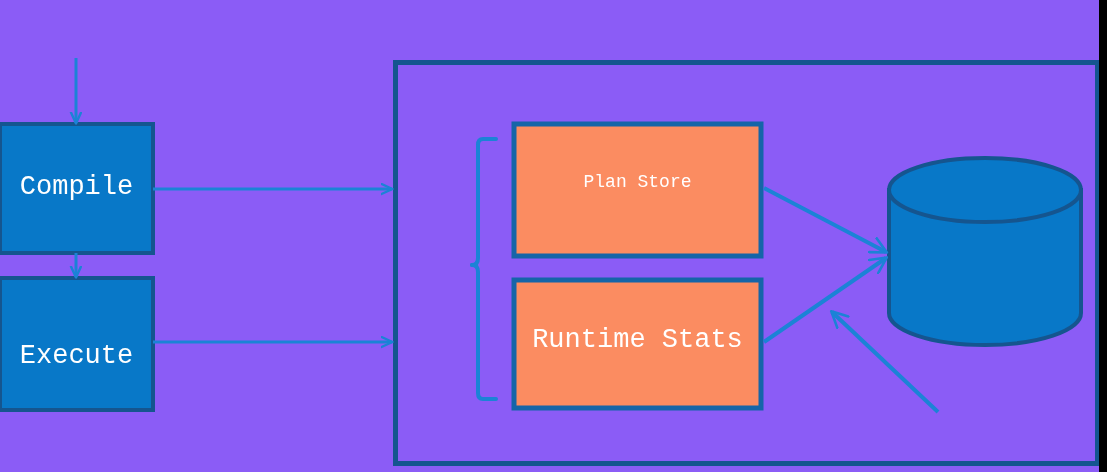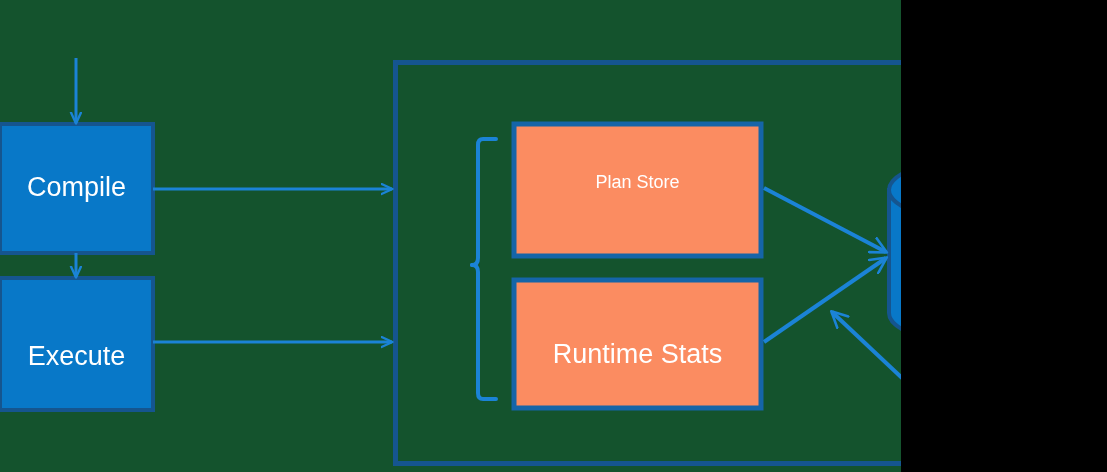--- a/index.html
+++ b/index.html
@@ -6,45 +6,46 @@
   html, body {
     margin: 0;
     padding: 0;
     background: #000000;
   }
   body {
     font-family: "Liberation Sans", sans-serif;
   }
   #stage {
     position: relative;
-    width: 901px;
+    width: 1099px;
     height: 472px;
-    background: #14532d;
+    background: #8b5cf6;
     overflow: hidden;
+    font-family: Liberation Mono, monospace;
   }
   #vec {
     position: absolute;
     left: 0;
     top: 0;
     width: 1107px;
     height: 472px;
   }
   .node-label {
     position: absolute;
     color: #ffffff;
     text-align: center;
     line-height: 1.18;
     white-space: pre-line;
     pointer-events: none;
     font-weight: 400;
   }
   .lbl-compile   { left: 0px;   top: 172px; width: 153px; font-size: 27px; }
   .lbl-execute   { left: 0px;   top: 325px; width: 153px; font-size: 27px; margin-top: 16px; }
   .lbl-plan      { left: 512px; top: 172px; width: 251px; font-size: 18px; }
-  .lbl-runtime   { left: 512px; top: 325px; width: 251px; font-size: 27px; margin-top: 14px; }
+  .lbl-runtime   { left: 512px; top: 325px; width: 251px; font-size: 27px; }
   .lbl-cylinder  { left: 888px; top: 232px; width: 192px; font-size: 27px; }
 </style>
 </head>
 <body>
 
 <div id="stage">
 
   <svg id="vec" viewBox="0 0 1107 472">
     <defs>
       <marker id="arrowOpen" markerWidth="14" markerHeight="14" refX="11.5" refY="6" orient="auto" markerUnits="userSpaceOnUse">

